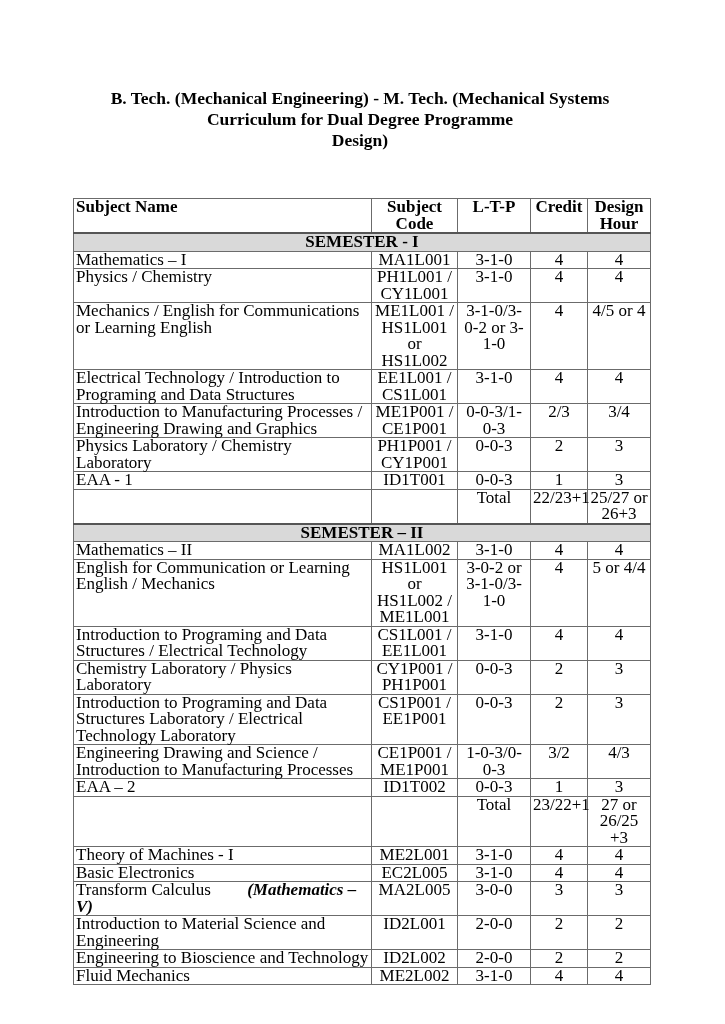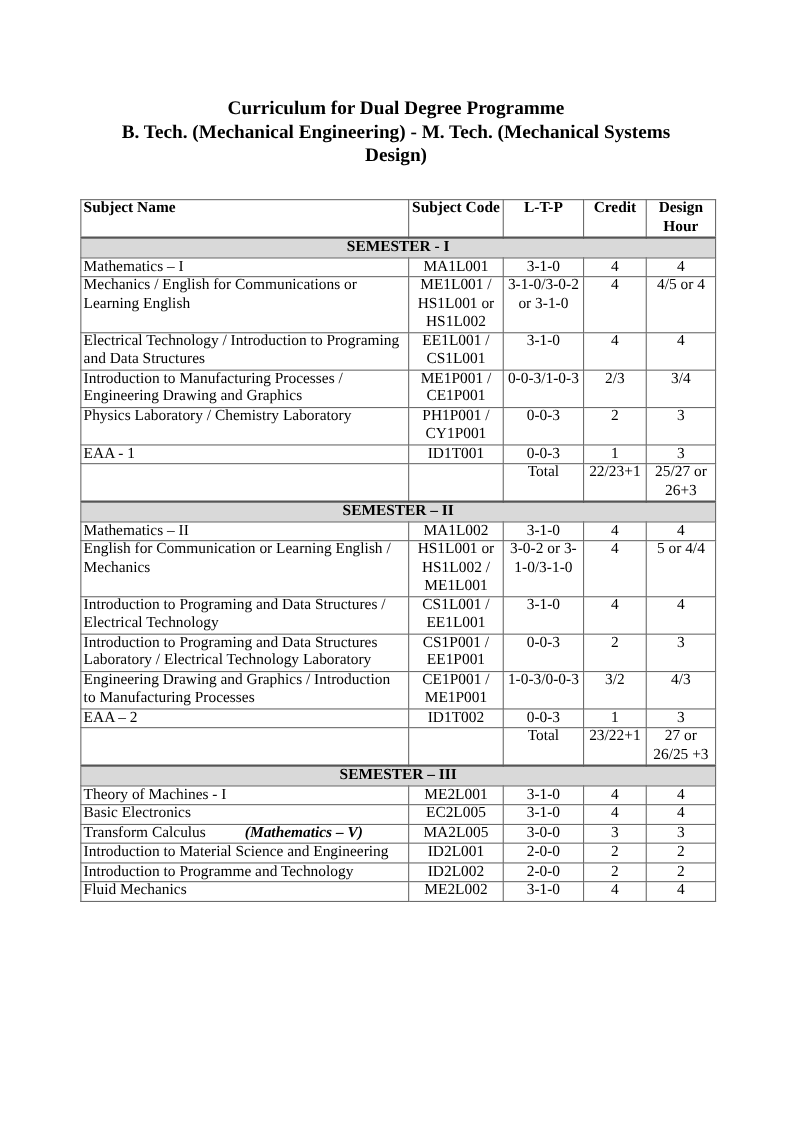--- a/index.html
+++ b/index.html
@@ -8,25 +8,25 @@
     font-family: "DejaVu Serif", "Liberation Serif", serif;
     color: #000;
   }
   .title-block {
     position: absolute; left: 70px; top: 88px; width: 580px;
     text-align: center; font-weight: bold; font-size: 17.5px; line-height: 21px;
     font-family: "Liberation Serif", serif;
   }
   .title-block div { margin: 0; }
   table.curr {
-    position: absolute; left: 73px; top: 181px;
+    position: absolute; left: 73px; top: 198px;
     width: 577px;
     border-collapse: collapse;
     font-family: "Liberation Serif", serif;
-    font-size: 14px; line-height: 16.5px;
+    font-size: 17px; line-height: 16.5px;
     table-layout: fixed;
   }
   table.curr td, table.curr th {
     border: 1px solid #6b6b6b;
     padding: 0 2px;
     vertical-align: top;
   }
   table.curr th { font-weight: bold; text-align: left; }
   col.c-name { width: 298px; }
   col.c-code { width: 86px; }
@@ -40,22 +40,22 @@
     border-top: 2px solid #555;
     margin-left: 15px;
   }
   th.hdr-c { text-align: center !important; margin-top: 26px; }
   .it { font-style: italic; font-weight: bold; margin-left: 32px; }
 </style>
 </head>
 <body>
 
 <div class="title-block">
+  <div>B. Tech. (Mechanical Engineering) - M. Tech. (Mechanical Systems</div>
   <div>Curriculum for Dual Degree Programme</div>
-  <div>B. Tech. (Mechanical Engineering) - M. Tech. (Mechanical Systems</div>
   <div>Design)</div>
 </div>
 
 <table class="curr">
   <colgroup>
     <col class="c-name">
       <col class="c-code">
       <col class="c-ltp">
       <col class="c-credit">
       <col class="c-contact">
@@ -74,20 +74,27 @@
         <td colspan="5">SEMESTER - I</td>
       </tr>
       <tr>
         <td><span>Mathematics – I</span></td>
         <td class="center bold">MA1L001</td>
         <td class="center">3-1-0</td>
         <td class="center">4</td>
         <td class="center">4</td>
       </tr>
       <tr>
+        <td><span>Physics / Chemistry</span></td>
+        <td class="center bold">PH1L001 / CY1L001</td>
+        <td class="center">3-1-0</td>
+        <td class="center">4</td>
+        <td class="center">4</td>
+      </tr>
+      <tr>
         <td><span>Mechanics / English for Communications or Learning English</span></td>
         <td class="center bold">ME1L001 / HS1L001 or HS1L002</td>
         <td class="center">3-1-0/3-0-2 or 3-1-0</td>
         <td class="center">4</td>
         <td class="center">4/5 or 4</td>
       </tr>
       <tr>
         <td><span>Electrical Technology / Introduction to Programing and Data Structures</span></td>
         <td class="center bold">EE1L001 / CS1L001</td>
         <td class="center">3-1-0</td>
@@ -140,50 +147,54 @@
         <td class="center">5 or 4/4</td>
       </tr>
       <tr>
         <td><span>Introduction to Programing and Data Structures / Electrical Technology</span></td>
         <td class="center bold">CS1L001 / EE1L001</td>
         <td class="center">3-1-0</td>
         <td class="center">4</td>
         <td class="center">4</td>
       </tr>
       <tr>
+        <td><span>Chemistry Laboratory / Physics Laboratory</span></td>
+        <td class="center bold">CY1P001 / PH1P001</td>
+        <td class="center">0-0-3</td>
+        <td class="center">2</td>
+        <td class="center">3</td>
+      </tr>
+      <tr>
         <td><span>Introduction to Programing and Data Structures Laboratory / Electrical Technology Laboratory</span></td>
         <td class="center bold">CS1P001 / EE1P001</td>
         <td class="center">0-0-3</td>
         <td class="center">2</td>
         <td class="center">3</td>
       </tr>
       <tr>
-        <td><span>Engineering Drawing and Graphics / Introduction to Manufacturing Processes</span></td>
+        <td><span>Engineering Drawing and Science / Introduction to Manufacturing Processes</span></td>
         <td class="center bold">CE1P001 / ME1P001</td>
         <td class="center">1-0-3/0-0-3</td>
         <td class="center">3/2</td>
         <td class="center">4/3</td>
       </tr>
       <tr>
         <td><span>EAA – 2</span></td>
         <td class="center bold">ID1T002</td>
         <td class="center">0-0-3</td>
         <td class="center">1</td>
         <td class="center">3</td>
       </tr>
       <tr>
         <td></td>
         <td></td>
         <td class="center bold">Total</td>
         <td class="center bold">23/22+1</td>
         <td class="center bold">27 or 26/25 +3</td>
       </tr>
-      <tr class="sem">
-        <td colspan="5">SEMESTER – III</td>
-      </tr>
       <tr>
         <td><span>Theory of Machines - I</span></td>
         <td class="center bold">ME2L001</td>
         <td class="center">3-1-0</td>
         <td class="center">4</td>
         <td class="center">4</td>
       </tr>
       <tr>
         <td><span>Basic Electronics</span></td>
         <td class="center bold">EC2L005</td>
@@ -199,21 +210,21 @@
         <td class="center">3</td>
       </tr>
       <tr>
         <td><span>Introduction to Material Science and Engineering</span></td>
         <td class="center bold">ID2L001</td>
         <td class="center">2-0-0</td>
         <td class="center">2</td>
         <td class="center">2</td>
       </tr>
       <tr>
-        <td><span>Introduction to Programme and Technology</span></td>
+        <td><span>Engineering to Bioscience and Technology</span></td>
         <td class="center bold">ID2L002</td>
         <td class="center">2-0-0</td>
         <td class="center">2</td>
         <td class="center">2</td>
       </tr>
       <tr>
         <td><span>Fluid Mechanics</span></td>
         <td class="center bold">ME2L002</td>
         <td class="center">3-1-0</td>
         <td class="center">4</td>

